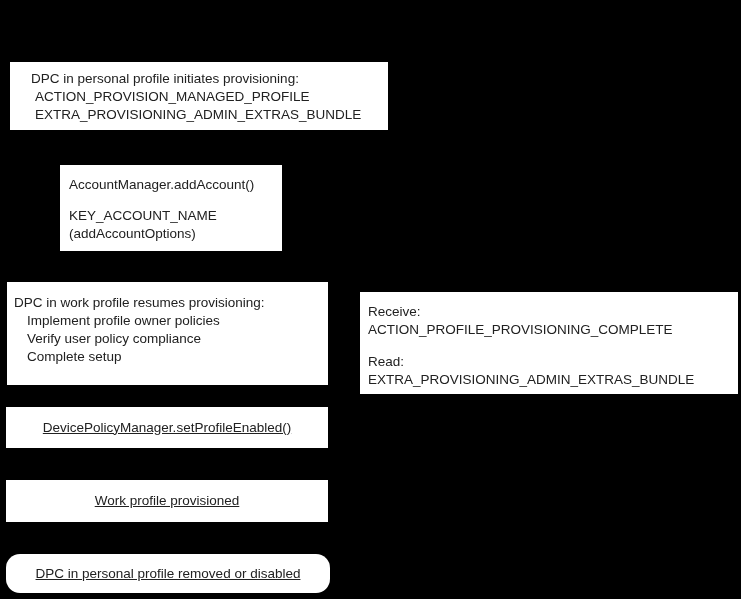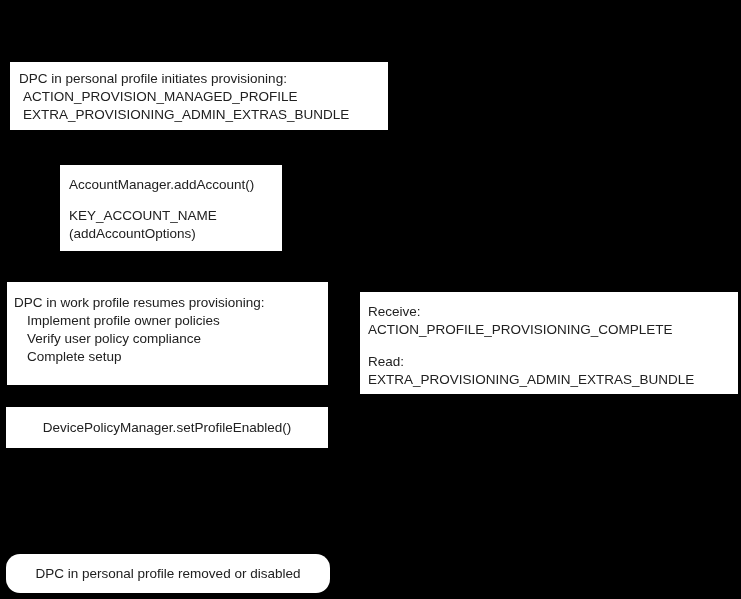--- a/index.html
+++ b/index.html
@@ -26,23 +26,24 @@
   .ln { display: block; }
   .indent-sp { padding-left: 4px; }   
   .indent-item { padding-left: 13px; }
   .gap-top { margin-top: 13px; }
   .gap-top-lg { margin-top: 14px; }
   .center {
     display: flex;
     align-items: center;
     justify-content: center;
     text-align: right;
+    text-decoration: underline;
   }
 
-  #box-initiate          { left: 10px;  top: 62px;  width: 378px; height: 68px;  padding: 8px 6px 8px 9px; }
+  #box-initiate          { left: 10px;  top: 62px;  width: 378px; height: 68px;  padding: 8px 6px 8px 21px; }
   #box-add-account       { left: 60px;  top: 165px; width: 222px; height: 86px;  padding: 11px 8px 11px 9px; }
   #box-resume            { left: 7px;   top: 282px; width: 321px; height: 103px;  padding: 12px 8px 12px 7px; }
   #box-receive           { left: 360px; top: 292px; width: 378px; height: 102px; padding: 11px 8px 11px 8px; }
   #box-set-enabled       { left: 6px;   top: 407px; width: 322px; height: 41px; }
   #box-provisioned       { left: 6px;   top: 480px; width: 322px; height: 42px; }
   #box-removed           { left: 6px;   top: 554px; width: 324px; height: 39px; border-radius: 14px; }
 </style>
 </head>
 <body>
 
@@ -71,18 +72,21 @@
     <span class="ln">Receive:</span>
     <span class="ln">ACTION_PROFILE_PROVISIONING_COMPLETE</span>
     <span class="ln gap-top-lg">Read:</span>
     <span class="ln">EXTRA_PROVISIONING_ADMIN_EXTRAS_BUNDLE</span>
   </div>
 
   <div class="box center" id="box-set-enabled">
     <span>DevicePolicyManager.setProfileEnabled()</span>
   </div>
 
+  <div class="box center" id="box-provisioned">
+    <span>Work profile provisioned</span>
+  </div>
 
   <div class="box center" id="box-removed">
     <span>DPC in personal profile removed or disabled</span>
   </div>
 
 </div>
 
 </body></html>

